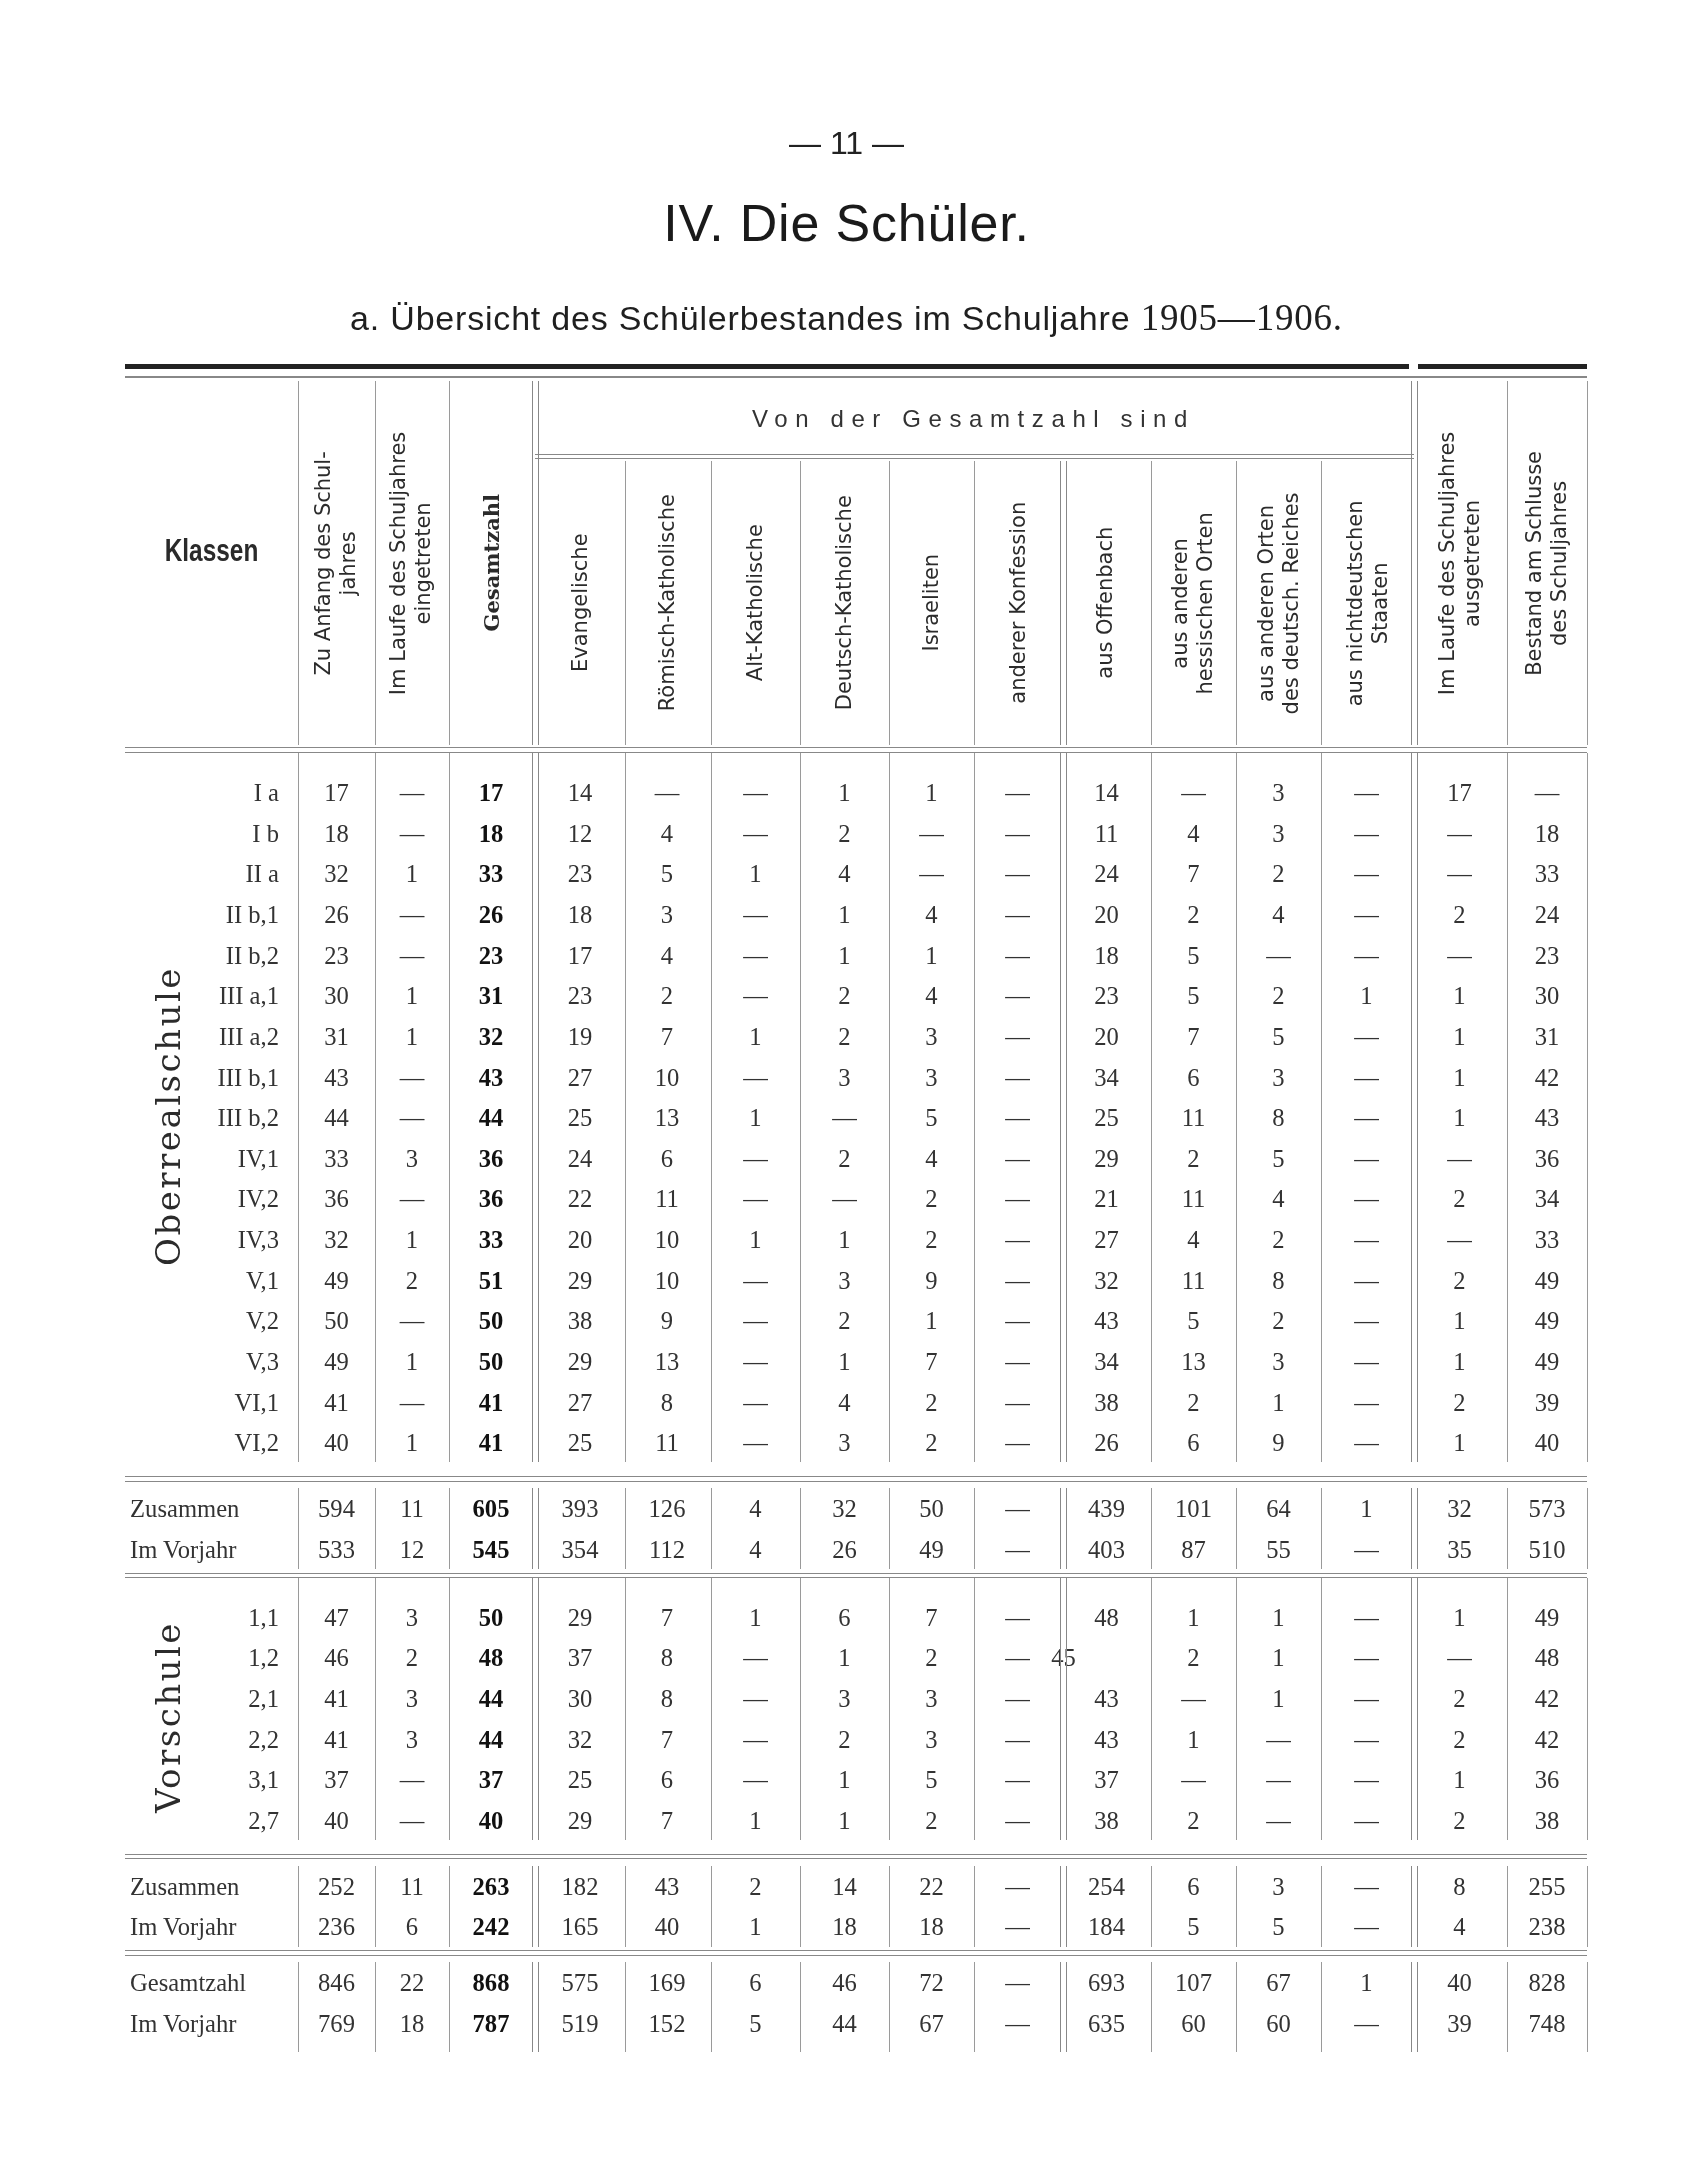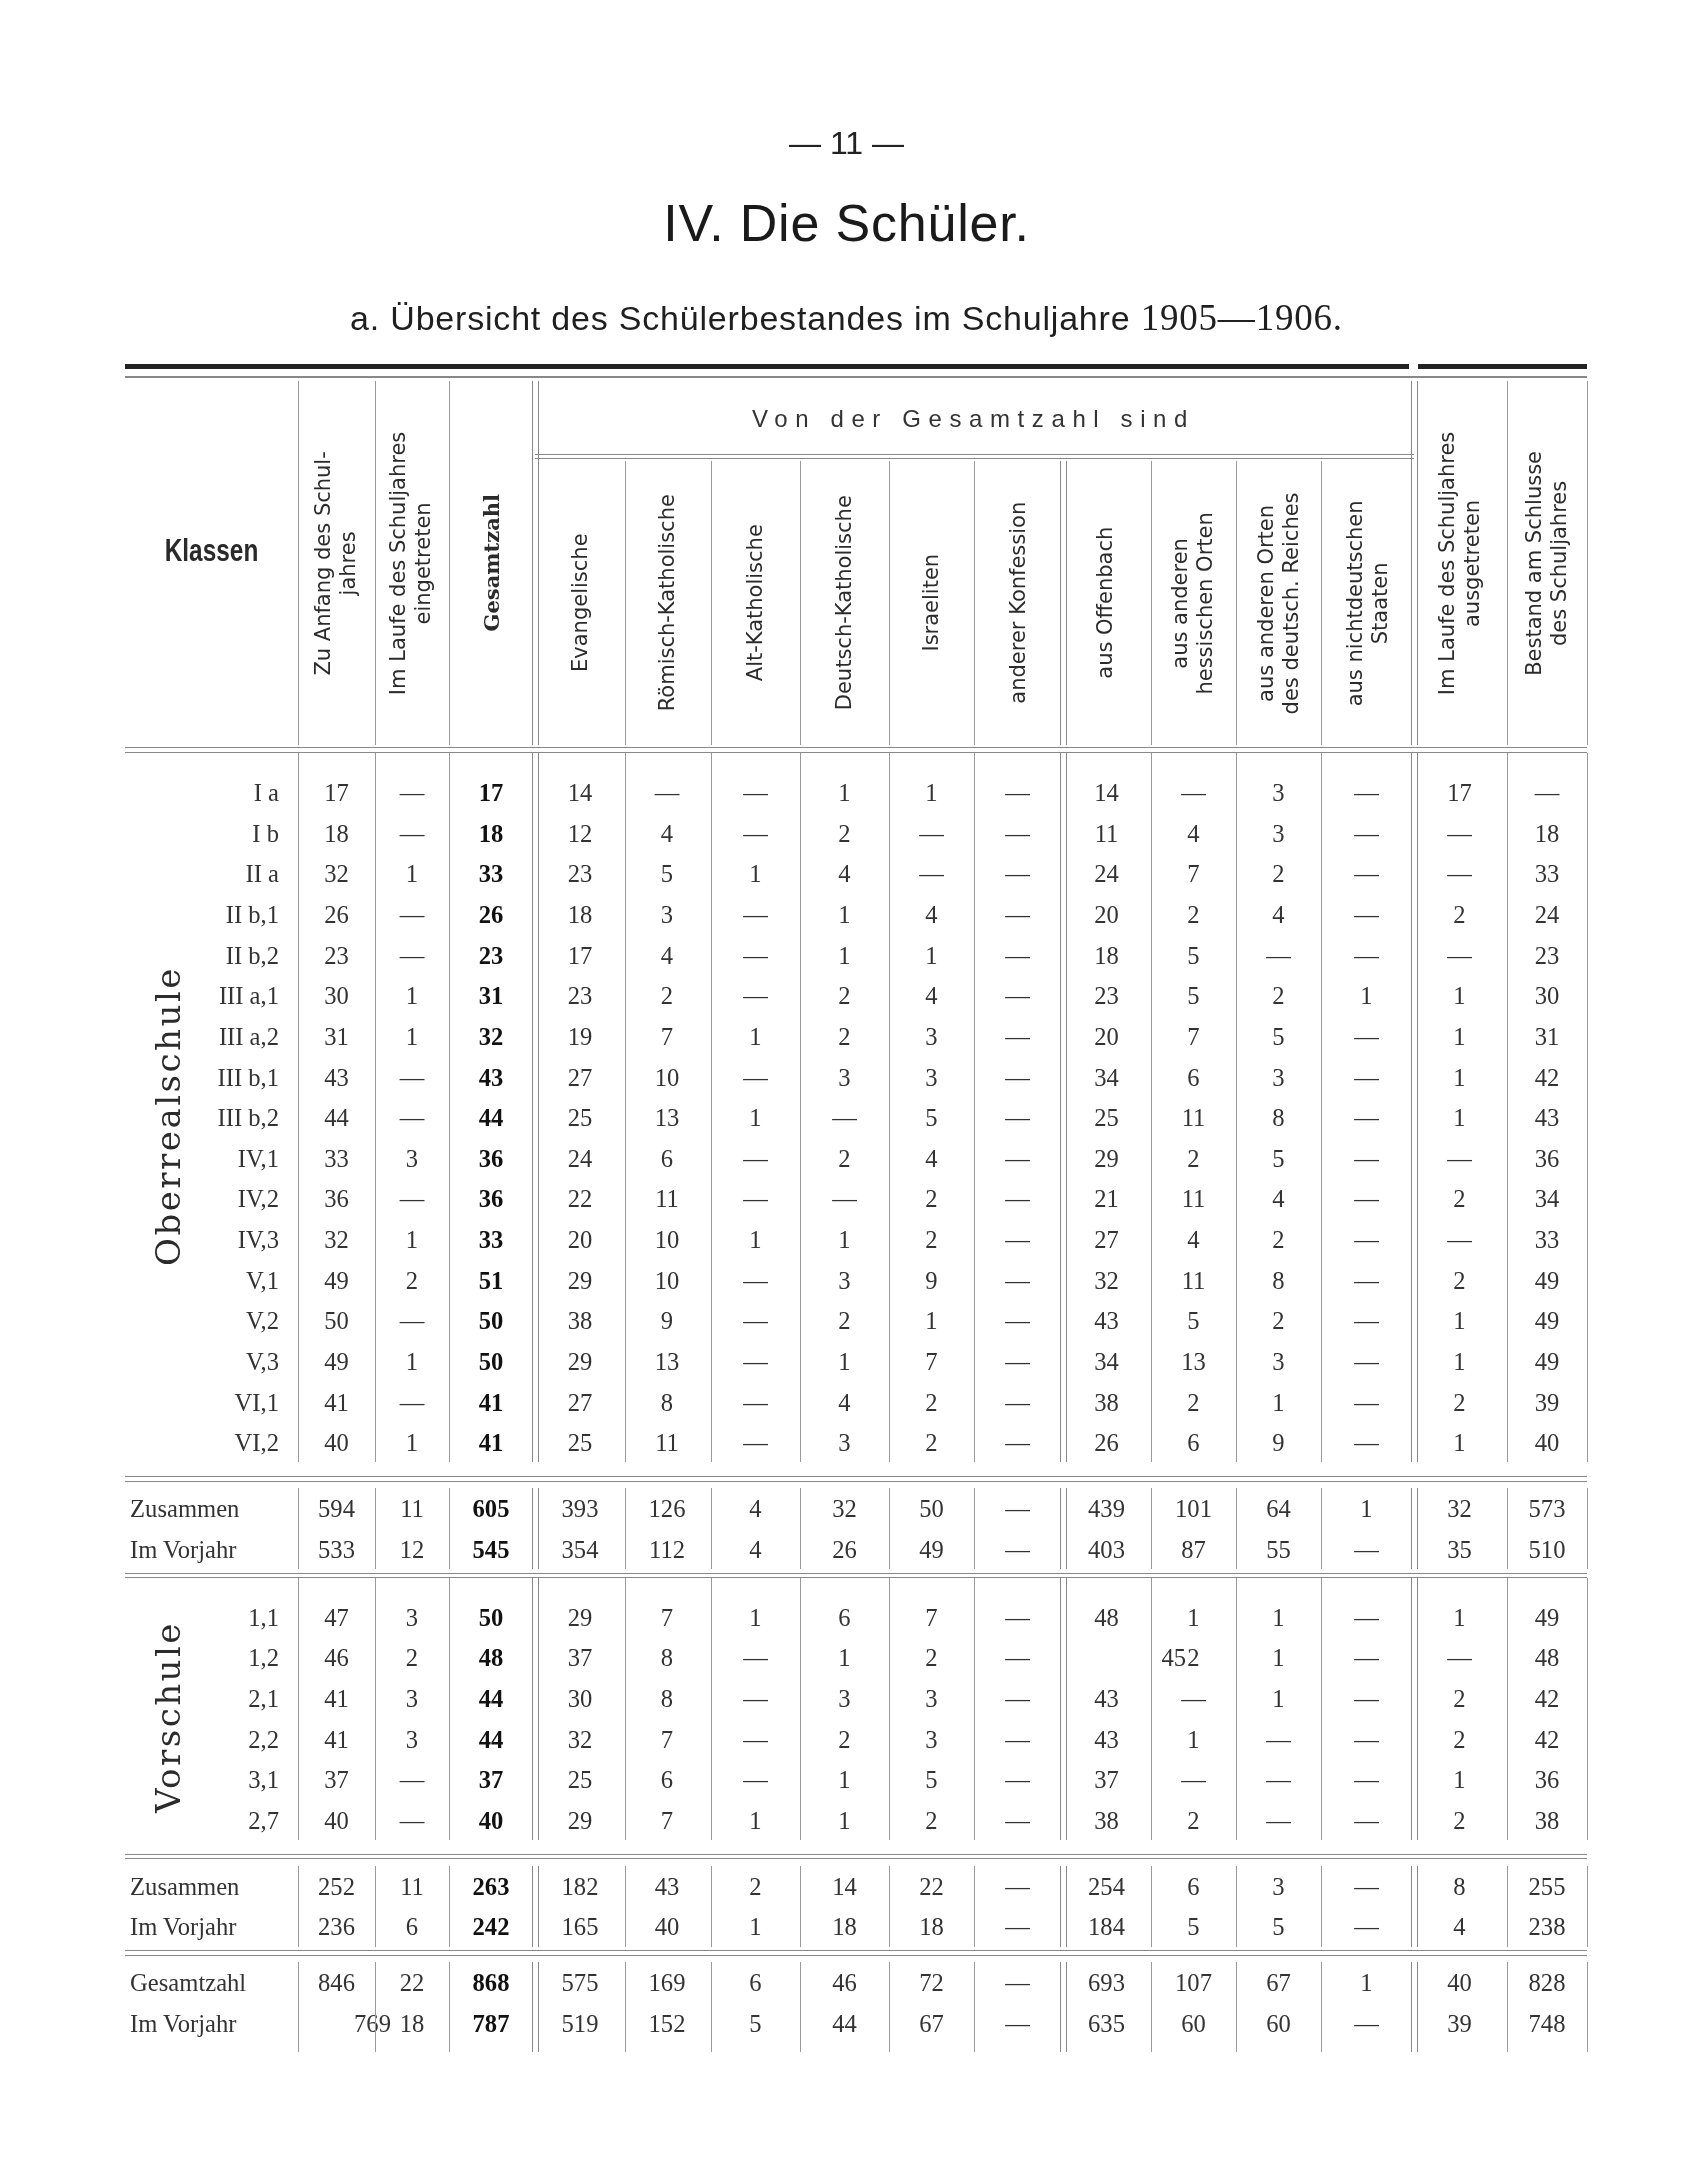--- a/index.html
+++ b/index.html
@@ -524,21 +524,21 @@
       <div class="cls" style="left: 0px; width: 154px;">1,2</div>
       <div class="cell" style="left: 173px; width: 77px;">46</div>
       <div class="cell" style="left: 250px; width: 74px;">2</div>
       <div class="cell b" style="left: 323px; width: 86px;">48</div>
       <div class="cell" style="left: 410px; width: 90px;">37</div>
       <div class="cell" style="left: 499px; width: 86px;">8</div>
       <div class="cell" style="left: 586px; width: 89px;">—</div>
       <div class="cell" style="left: 675px; width: 89px;">1</div>
       <div class="cell" style="left: 764px; width: 85px;">2</div>
       <div class="cell" style="left: 848px; width: 89px;">—</div>
-      <div class="cell" style="left: 972px; width: 89px; text-align: right;">45</div>
+      <div class="cell" style="left: 894px; width: 89px;">45</div>
       <div class="cell" style="left: 1026px; width: 85px;">2</div>
       <div class="cell" style="left: 1111px; width: 85px;">1</div>
       <div class="cell" style="left: 1195px; width: 93px;">—</div>
       <div class="cell" style="left: 1288px; width: 93px;">—</div>
       <div class="cell" style="left: 1382px; width: 80px;">48</div>
     </div>
     <div class="row" style="top: 1678px; width: 1462px;">
       <div class="cls" style="left: 0px; width: 154px;">2,1</div>
       <div class="cell" style="left: 173px; width: 77px;">41</div>
       <div class="cell" style="left: 250px; width: 74px;">3</div>
@@ -696,21 +696,21 @@
       <div class="cell" style="left: 848px; width: 89px;">—</div>
       <div class="cell" style="left: 937px; width: 89px;">693</div>
       <div class="cell" style="left: 1026px; width: 85px;">107</div>
       <div class="cell" style="left: 1111px; width: 85px;">67</div>
       <div class="cell" style="left: 1195px; width: 93px;">1</div>
       <div class="cell" style="left: 1288px; width: 93px;">40</div>
       <div class="cell" style="left: 1382px; width: 80px;">828</div>
     </div>
     <div class="row" style="top: 2003px; width: 1462px;">
       <div class="sumlabel">Im Vorjahr</div>
-      <div class="cell" style="left: 181px; width: 77px; padding-left: 28px;">769</div>
+      <div class="cell" style="left: 173px; width: 77px;">769</div>
       <div class="cell" style="left: 250px; width: 74px;">18</div>
       <div class="cell b" style="left: 323px; width: 86px;">787</div>
       <div class="cell" style="left: 410px; width: 90px;">519</div>
       <div class="cell" style="left: 499px; width: 86px;">152</div>
       <div class="cell" style="left: 586px; width: 89px;">5</div>
       <div class="cell" style="left: 675px; width: 89px;">44</div>
       <div class="cell" style="left: 764px; width: 85px;">67</div>
       <div class="cell" style="left: 848px; width: 89px;">—</div>
       <div class="cell" style="left: 937px; width: 89px;">635</div>
       <div class="cell" style="left: 1026px; width: 85px;">60</div>

